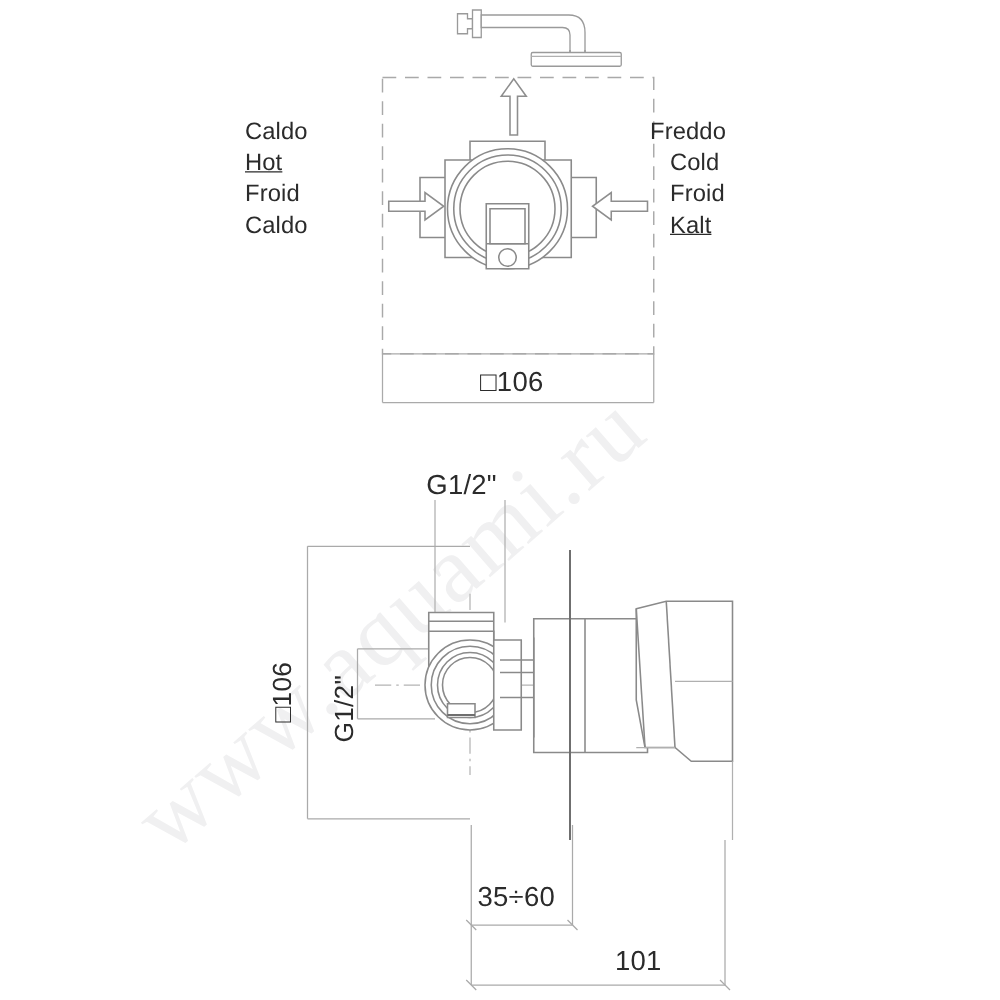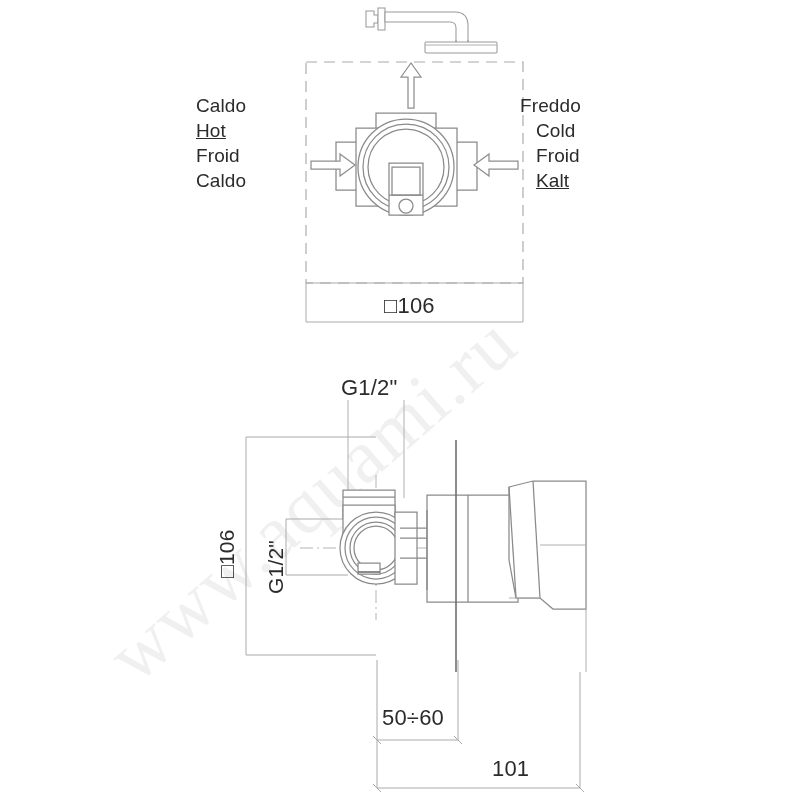--- a/index.html
+++ b/index.html
@@ -238,17 +238,17 @@
   <div class="label lbl-lang" style="left:536px; top:168px;text-decoration:underline;">Kalt</div>
 
   <div class="label lbl-dim" style="left:384px; top:295px;">□106</div>
 
   <div class="label lbl-dim" style="left:341px; top:377px;">G1/2"</div>
 
   <div class="label lbl-dim-small rot90" style="left:216px; top:578px;">□106</div>
 
   <div class="label lbl-dim-small rot90" style="left:265px; top:594px;">G1/2"</div>
 
-  <div class="label lbl-dim" style="left:382px; top:707px;">50÷60</div>
+  <div class="label lbl-dim" style="left:382px; top:707px;">35÷60</div>
 
   <div class="label lbl-dim" style="left:492px; top:758px;">101</div>
 
 </div>
 
 </body></html>

